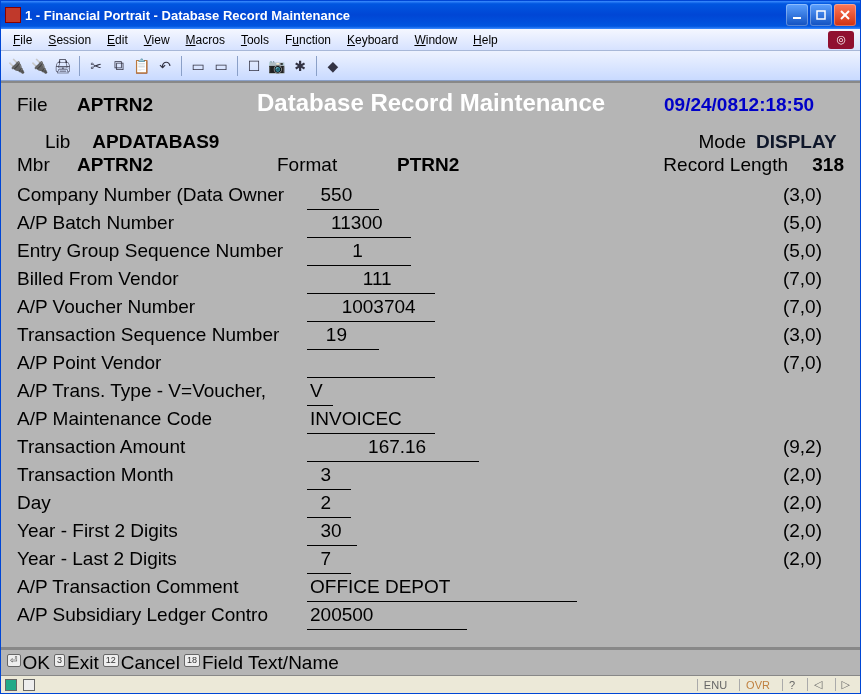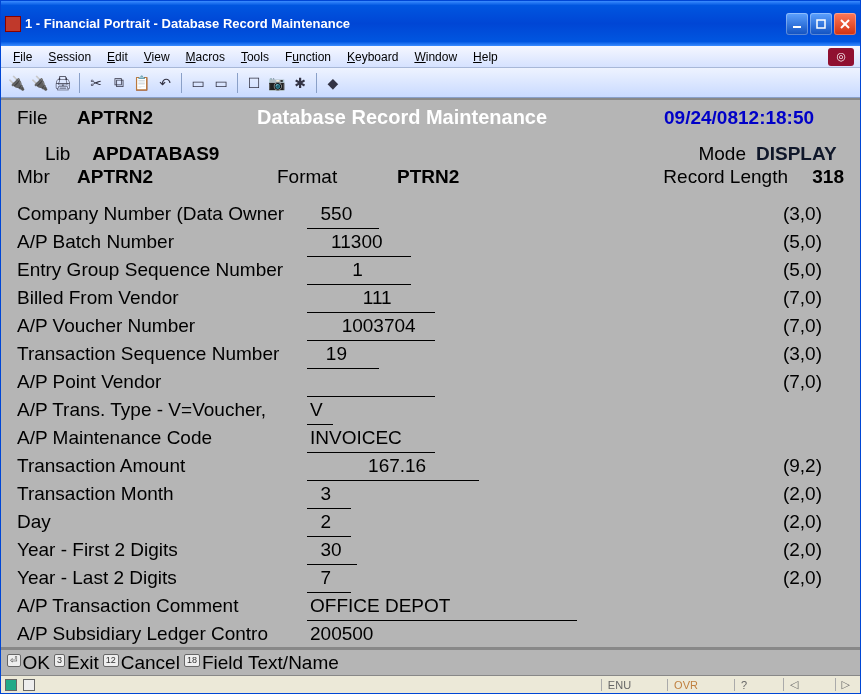--- a/index.html
+++ b/index.html
@@ -13,21 +13,21 @@
   .window {
     width: 861px;
     height: 694px;
     border: 1px solid #0046d5;
     background: #d4d0c8;
     display: flex;
     flex-direction: column;
   }
   
   .titlebar {
-    height: 45px;
+    height: 28px;
     background: linear-gradient(to bottom, #3b8cff 0%, #0056e0 10%, #0046d5 50%, #0056e0 90%, #3b8cff 100%);
     display: flex;
     align-items: center;
     color: #fff;
     font-weight: bold;
     font-size: 13px;
     padding: 0 4px;
   }
   .titlebar .app-icon {
     width: 16px; height: 16px;
@@ -133,32 +133,32 @@
     color:#000;
     font-weight: bold;
   }
   .val-green {
     color:#000;
     font-weight:bold;
   }
   .center-title {
     color:#fff;
     font-weight:bold;
-    font-size:20px;
+    font-size:24px;
   }
   .right-blue {
     color:#0000c8;
     font-weight:bold;
   }
   .right-white {
     color:#0f172a;
     font-weight:bold;
   }
   .fields {
-    margin-top: 12px;
+    margin-top: 5px;
   }
   .field-row {
     display:flex;
     align-items:baseline;
     line-height: 28px;
     height: 28px;
   }
   .field-label {
     width: 290px;
     color:#000;
@@ -215,21 +215,20 @@
     gap: 6px;
   }
   .statusbar .sicon {
     width:12px;height:12px;border:1px solid #666;
   }
   .statusbar .spacer { flex:1; }
   .statusbar .stat-cell {
     border-left:1px solid #aaa;
     padding: 0 6px;
     color:#666;
-    margin-left:24px;
   }
 </style>
 </head>
 <body>
 
 <div class="window">
 
   <div class="titlebar">
     <div class="app-icon"></div>
     <div class="title-text">1  - Financial Portrait - Database Record Maintenance</div>

